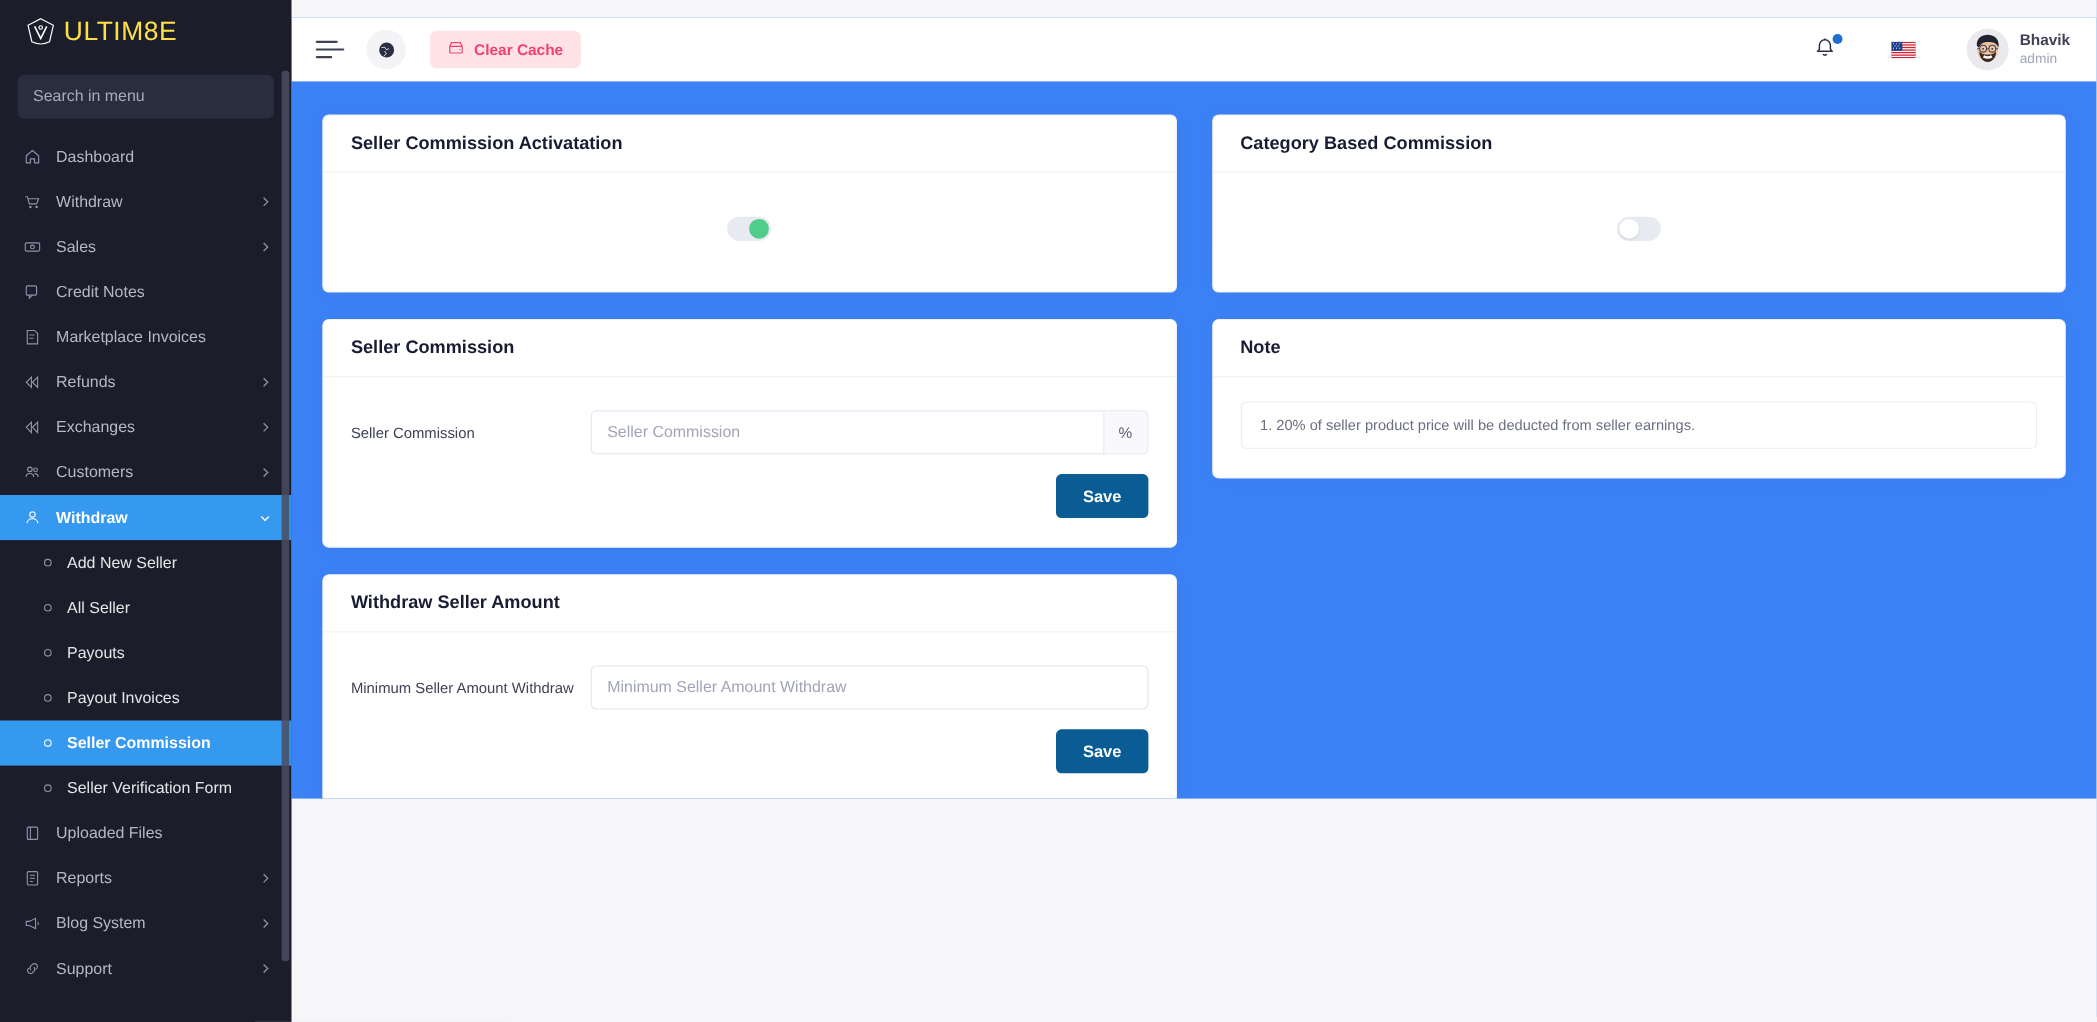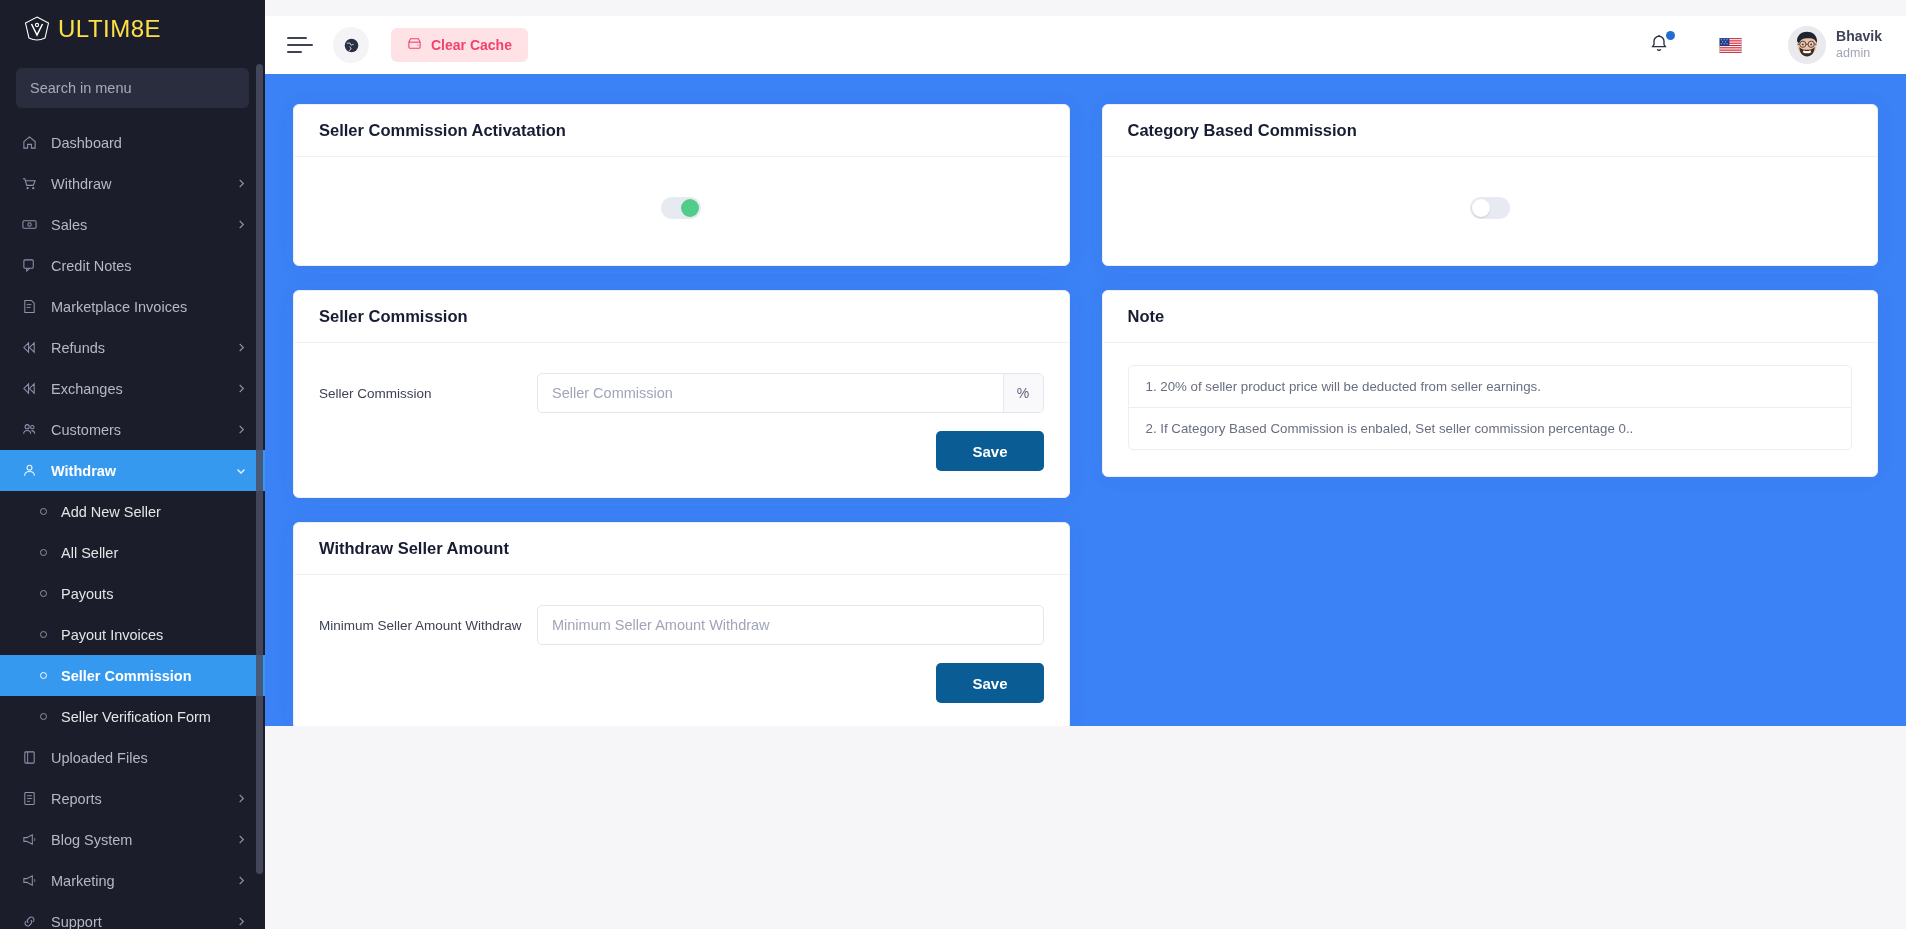--- a/index.html
+++ b/index.html
@@ -284,21 +284,21 @@
     font-size: 14px;
     color: #5e6278;
   }
   .save-row { display: flex; justify-content: flex-end; margin-top: 18px; }
   .btn-save {
     background: #0a5c94;
     color: #ffffff;
     border: none;
     border-radius: 5px;
     height: 40px;
-    padding: 0 36px;
+    padding: 0 24px;
     font-size: 15px;
     font-weight: 600;
     font-family: "Liberation Sans", sans-serif;
     cursor: pointer;
   }
 
   .note-list {
     border: 1px solid #eceef2;
     border-radius: 5px;
     overflow: hidden;
@@ -509,34 +509,20 @@
           </svg>
       </span>
       <span class="lbl">Blog System</span>
       <span class="car">
         <svg width="11" height="11" viewBox="0 0 12 12">
             <path d="M4 2 L8 6 L4 10" fill="none" stroke="currentColor" stroke-width="1.3"></path>
           </svg>
       </span>
     </div>
 
-    <div class="sb-item">
-      <span class="ic">
-        <svg width="15" height="15" viewBox="0 0 16 16">
-            <path d="M2 6v4h3l6 3V3L5 6Z" fill="none" stroke="currentColor" stroke-width="1.1"></path>
-            <path d="M13 6.5c.9.5.9 2.5 0 3" fill="none" stroke="currentColor" stroke-width="1"></path>
-          </svg>
-      </span>
-      <span class="lbl">Marketing</span>
-      <span class="car">
-        <svg width="11" height="11" viewBox="0 0 12 12">
-            <path d="M4 2 L8 6 L4 10" fill="none" stroke="currentColor" stroke-width="1.3"></path>
-          </svg>
-      </span>
-    </div>
 
     <div class="sb-item">
       <span class="ic">
         <svg width="15" height="15" viewBox="0 0 16 16">
             <path d="M6.5 9.5a3 3 0 0 1 0-4l2-2a3 3 0 0 1 4 4l-1 1" fill="none" stroke="currentColor" stroke-width="1.1"></path>
             <path d="M9.5 6.5a3 3 0 0 1 0 4l-2 2a3 3 0 0 1-4-4l1-1" fill="none" stroke="currentColor" stroke-width="1.1"></path>
           </svg>
       </span>
       <span class="lbl">Support</span>
       <span class="car">
@@ -705,21 +691,20 @@
         </div>
       </div>
 
       <div class="card">
         <div class="card-head">
           <div class="card-title">Note</div>
         </div>
         <div class="card-body">
           <div class="note-list">
             <div class="note-item">1. 20% of seller product price will be deducted from seller earnings.</div>
-            <div class="note-item">2. If Category Based Commission is enbaled, Set seller commission percentage 0..</div>
           </div>
         </div>
       </div>
 
     </div>
 
   </div>
 </div>
 
 </body></html>

